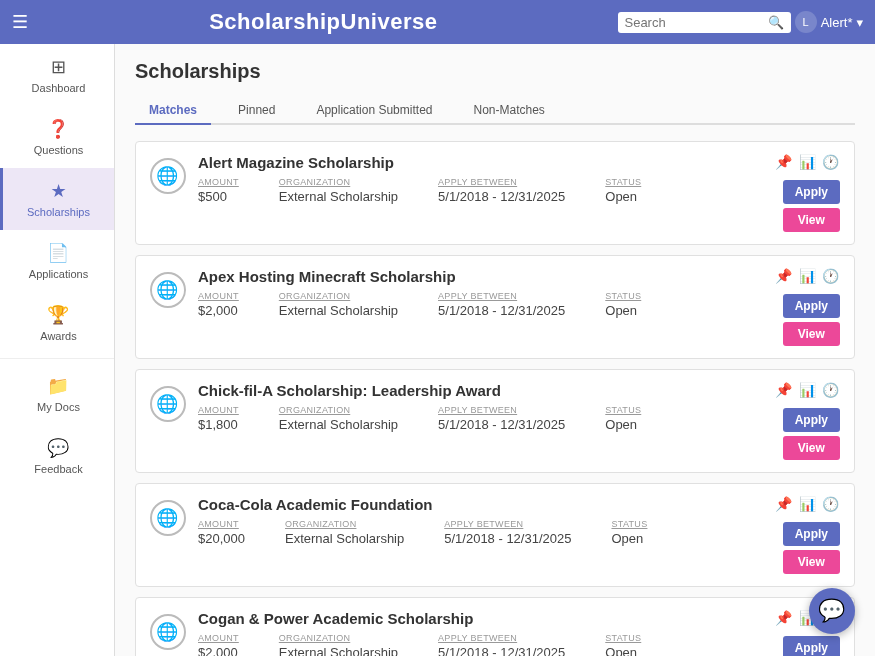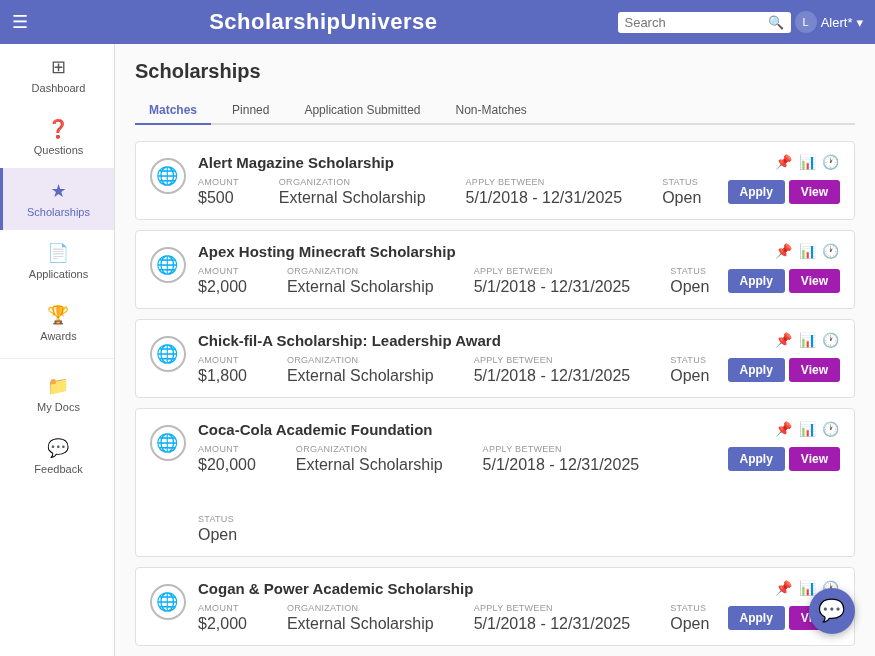--- a/index.html
+++ b/index.html
@@ -88,21 +88,21 @@
     .page-title {
       font-size: 20px;
       font-weight: bold;
       color: #333;
       margin-bottom: 14px;
     }
 
     
     .tabs {
       display: flex;
-      gap: 7px;
+      gap: 13px;
       border-bottom: 2px solid #ddd;
       margin-bottom: 16px;
     }
     .tab {
       padding: 6px 14px;
       font-size: 12px;
       color: #555;
       cursor: pointer;
       border-bottom: 2px solid transparent;
       margin-bottom: -2px;
@@ -152,53 +152,54 @@
       align-items: flex-start;
       flex-wrap: wrap;
     }
     .card-meta-group { display: flex; flex-direction: column; }
     .card-meta-label {
       font-size: 9px;
       color: #999;
       text-transform: uppercase;
       letter-spacing: 0.3px;
       margin-bottom: 2px;
-    }
-    .card-meta-value { font-size: 16px; color: #444; }
+      text-decoration: underline;
+    }
+    .card-meta-value { font-size: 13px; color: #444; }
     .card-actions {
       display: flex;
       flex-direction: column;
       align-items: flex-end;
       gap: 6px;
       flex-shrink: 0;
     }
     .card-icons {
       display: flex;
       gap: 6px;
       align-items: center;
       margin-bottom: 4px;
     }
     .card-icon-btn {
       color: #aaa;
       font-size: 14px;
       cursor: pointer;
     }
-    .card-buttons { display: flex; gap: 4px; }
+    .card-buttons { display: flex; gap: 4px; flex-direction: column; }
     .btn-apply {
       background: #5c6bc0;
       color: white;
       border: none;
       border-radius: 3px;
       padding: 5px 12px;
       font-size: 12px;
       cursor: pointer;
       font-weight: bold;
     }
     .btn-view {
-      background: #a21caf;
+      background: #ec4899;
       color: white;
       border: none;
       border-radius: 3px;
       padding: 5px 12px;
       font-size: 12px;
       cursor: pointer;
       font-weight: bold;
     }
 
     

